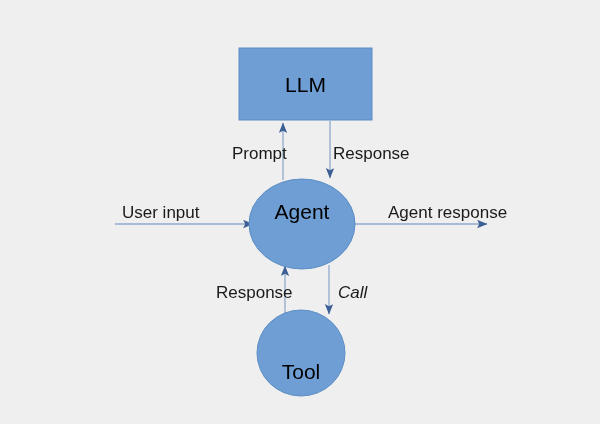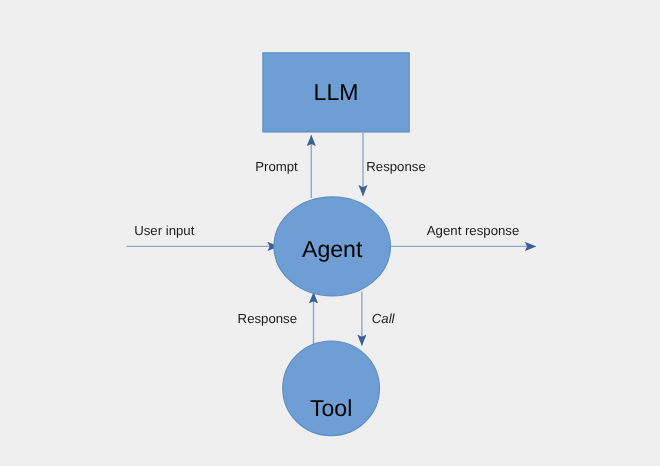--- a/index.html
+++ b/index.html
@@ -32,21 +32,21 @@
     text-align: center;
     white-space: nowrap;
     pointer-events: none;
   }
   .node-label.big {
     font-size: 21px;
   }
   .edge-label {
     position: absolute;
     color: #1a1a1a;
-    font-size: 12px;
+    font-size: 17px;
     white-space: nowrap;
   }
 </style>
 </head>
 <body>
 
 <div id="canvas">
 
   <svg class="diagram-layer" viewBox="0 0 600 424">
     <defs>
@@ -69,21 +69,21 @@
 
     <line x1="329" y1="265" x2="329" y2="314" stroke="#90a9cd" stroke-width="1.3" marker-end="url(#arrowDark)"></line>
 
     <ellipse cx="302" cy="224" rx="53" ry="45" fill="#6f9ed4" stroke="#5b8dc4" stroke-width="1"></ellipse>
 
     <ellipse cx="301" cy="353" rx="44" ry="43" fill="#6f9ed4" stroke="#5b8dc4" stroke-width="1"></ellipse>
   </svg>
 
   <div class="node-label big" style="left:239px; top:73px; width:133px;">LLM</div>
 
-  <div class="node-label big" style="left:249px; top:216px; width:106px;">Agent</div>
+  <div class="node-label big" style="left:249px; top:200px; width:106px;">Agent</div>
 
   <div class="node-label big" style="left:257px; top:341px; width:88px;margin-top:19px;">Tool</div>
 
   <div class="edge-label" style="left:232px; top:144px;">Prompt</div>
 
   <div class="edge-label" style="left:333px; top:144px;">Response</div>
 
   <div class="edge-label" style="left:122px; top:203px;">User input</div>
 
   <div class="edge-label" style="left:388px; top:203px;">Agent response</div>

